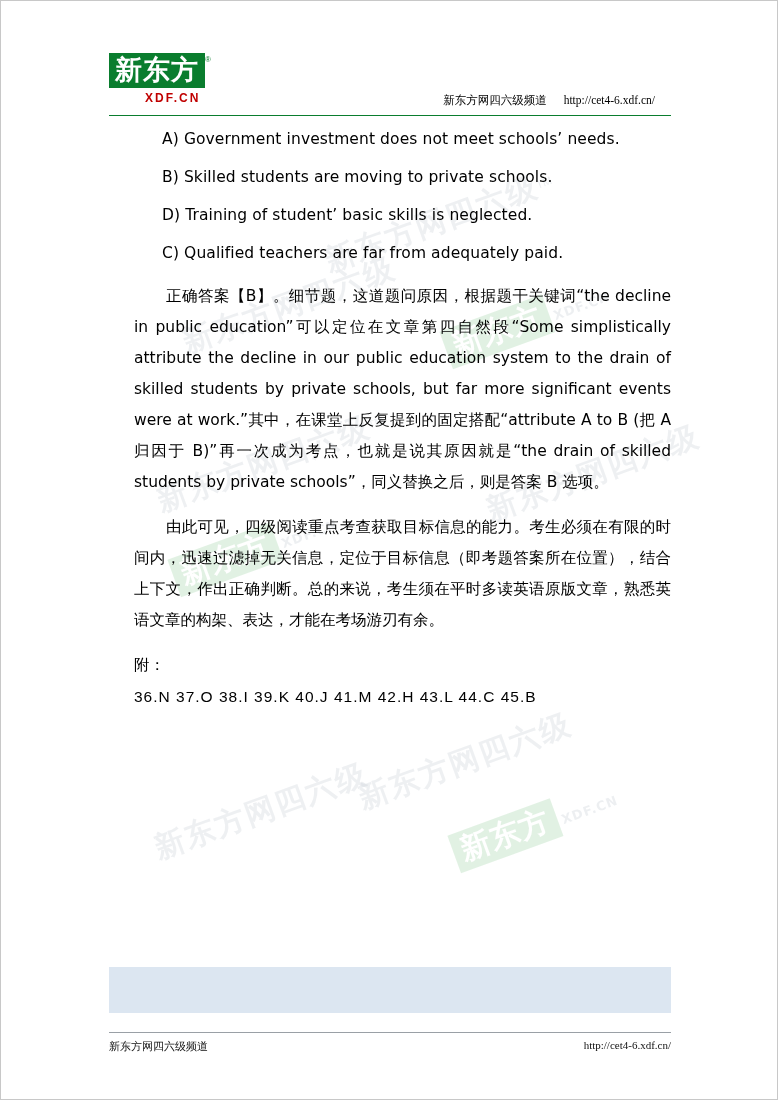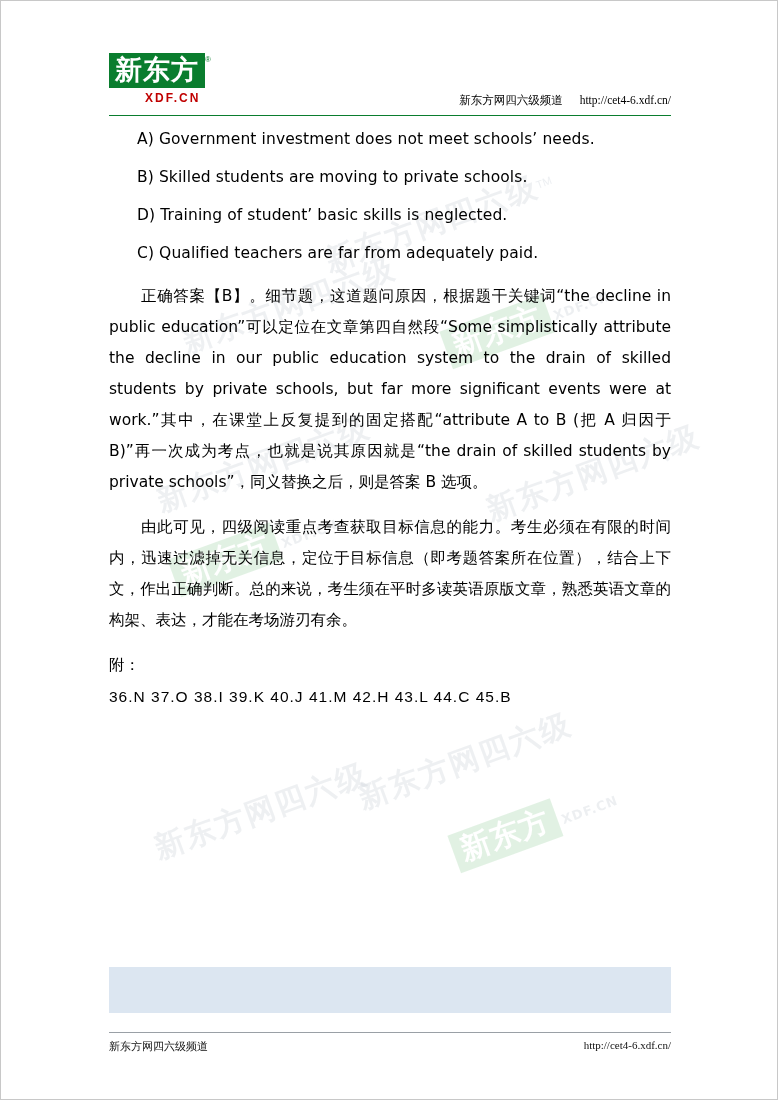--- a/index.html
+++ b/index.html
@@ -65,21 +65,21 @@
     display: inline-block;
     color: #c00000;
     font-family: "Liberation Sans", sans-serif;
     font-weight: bold;
     font-size: 12px;
     letter-spacing: 2px;
     padding-left: 36px;
   }
   .header-right {
     position: absolute;
-    right: 0;
+    right: 16px;
     top: 40px;
     font-family: "Liberation Serif", serif;
     font-size: 11.5px;
     color: #000;
     white-space: nowrap;
   }
   .header-right .site {
     margin-left: 14px;
   }
   .header-rule {
@@ -87,20 +87,21 @@
     left: 0;
     right: 0;
     top: 62px;
     border-top: 1.6px solid #0a7d2e;
   }
 
   
   .body-area {
     position: relative;
     margin-top: 10px;
+    margin-left: 25px;
   }
   p {
     margin: 0 0 0 0;
   }
   .opt {
     font-family: "DejaVu Sans", sans-serif;
     font-size: 15.5px;
     line-height: 1.35;
     margin-left: 28px;
     margin-bottom: 17px;

